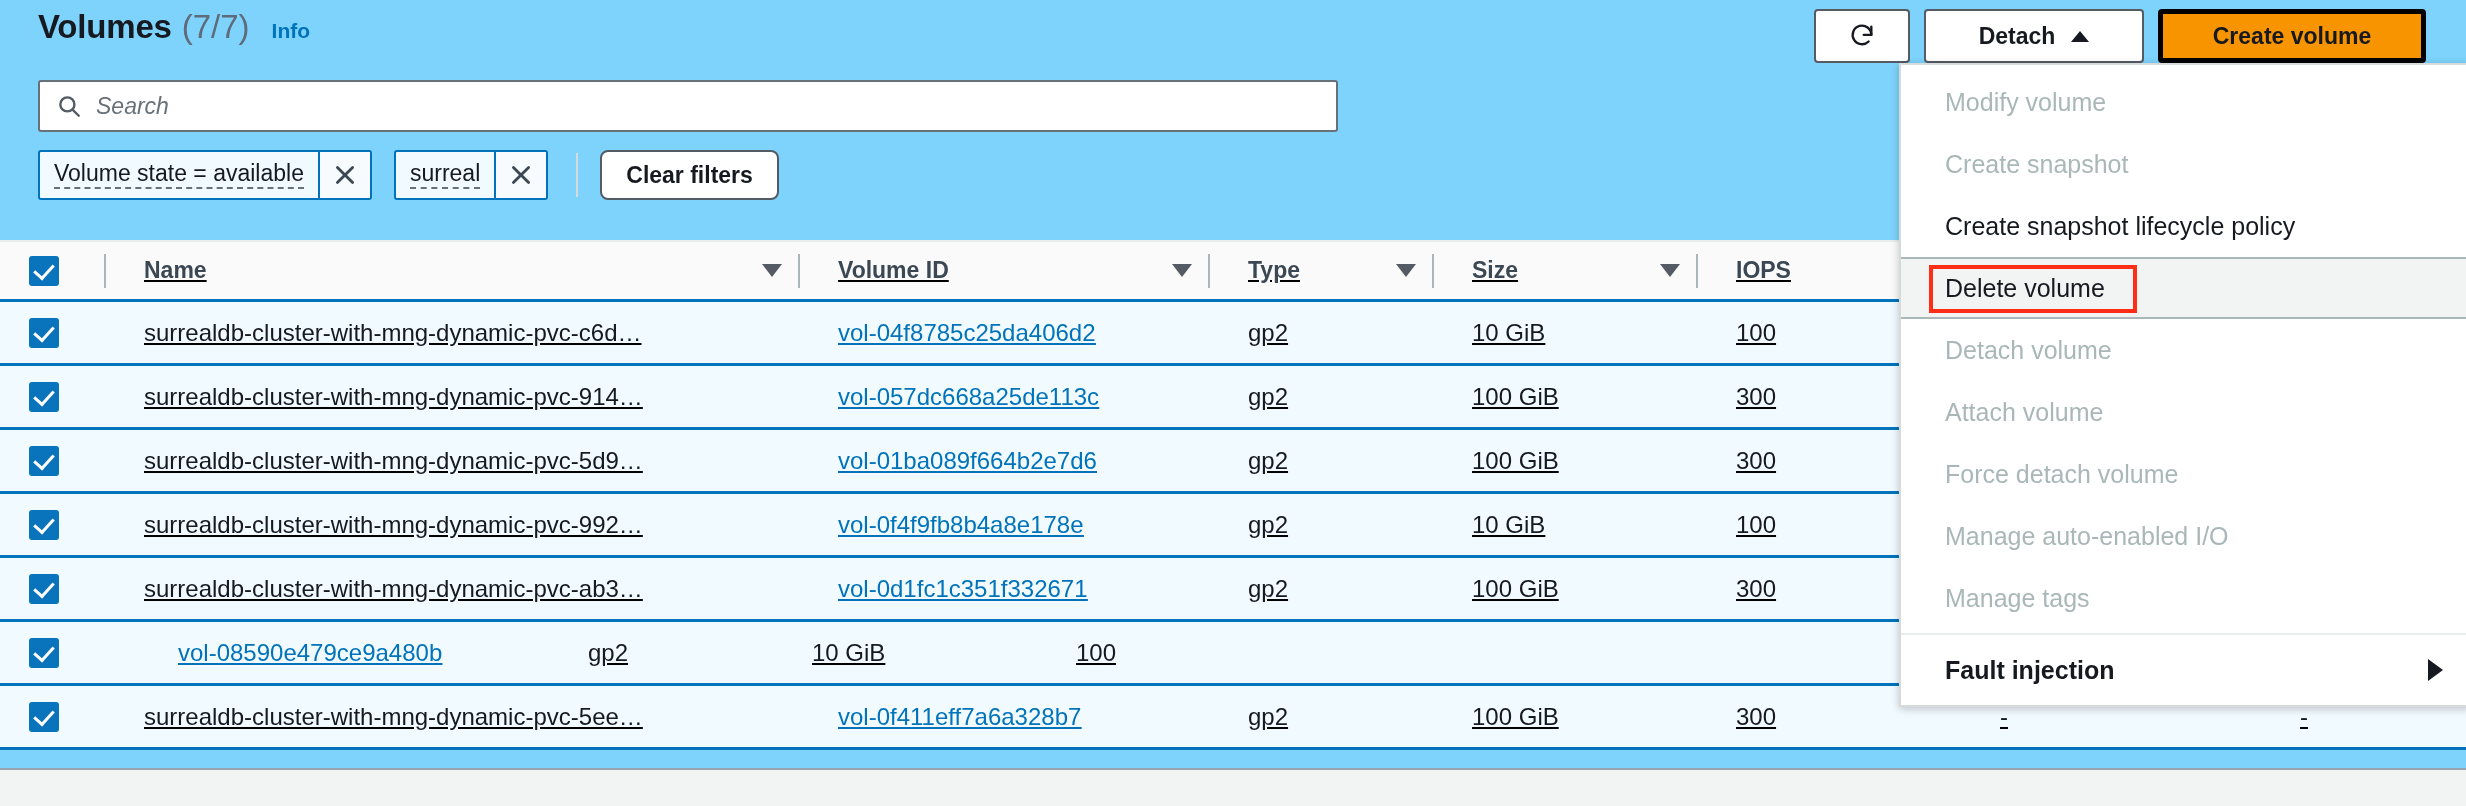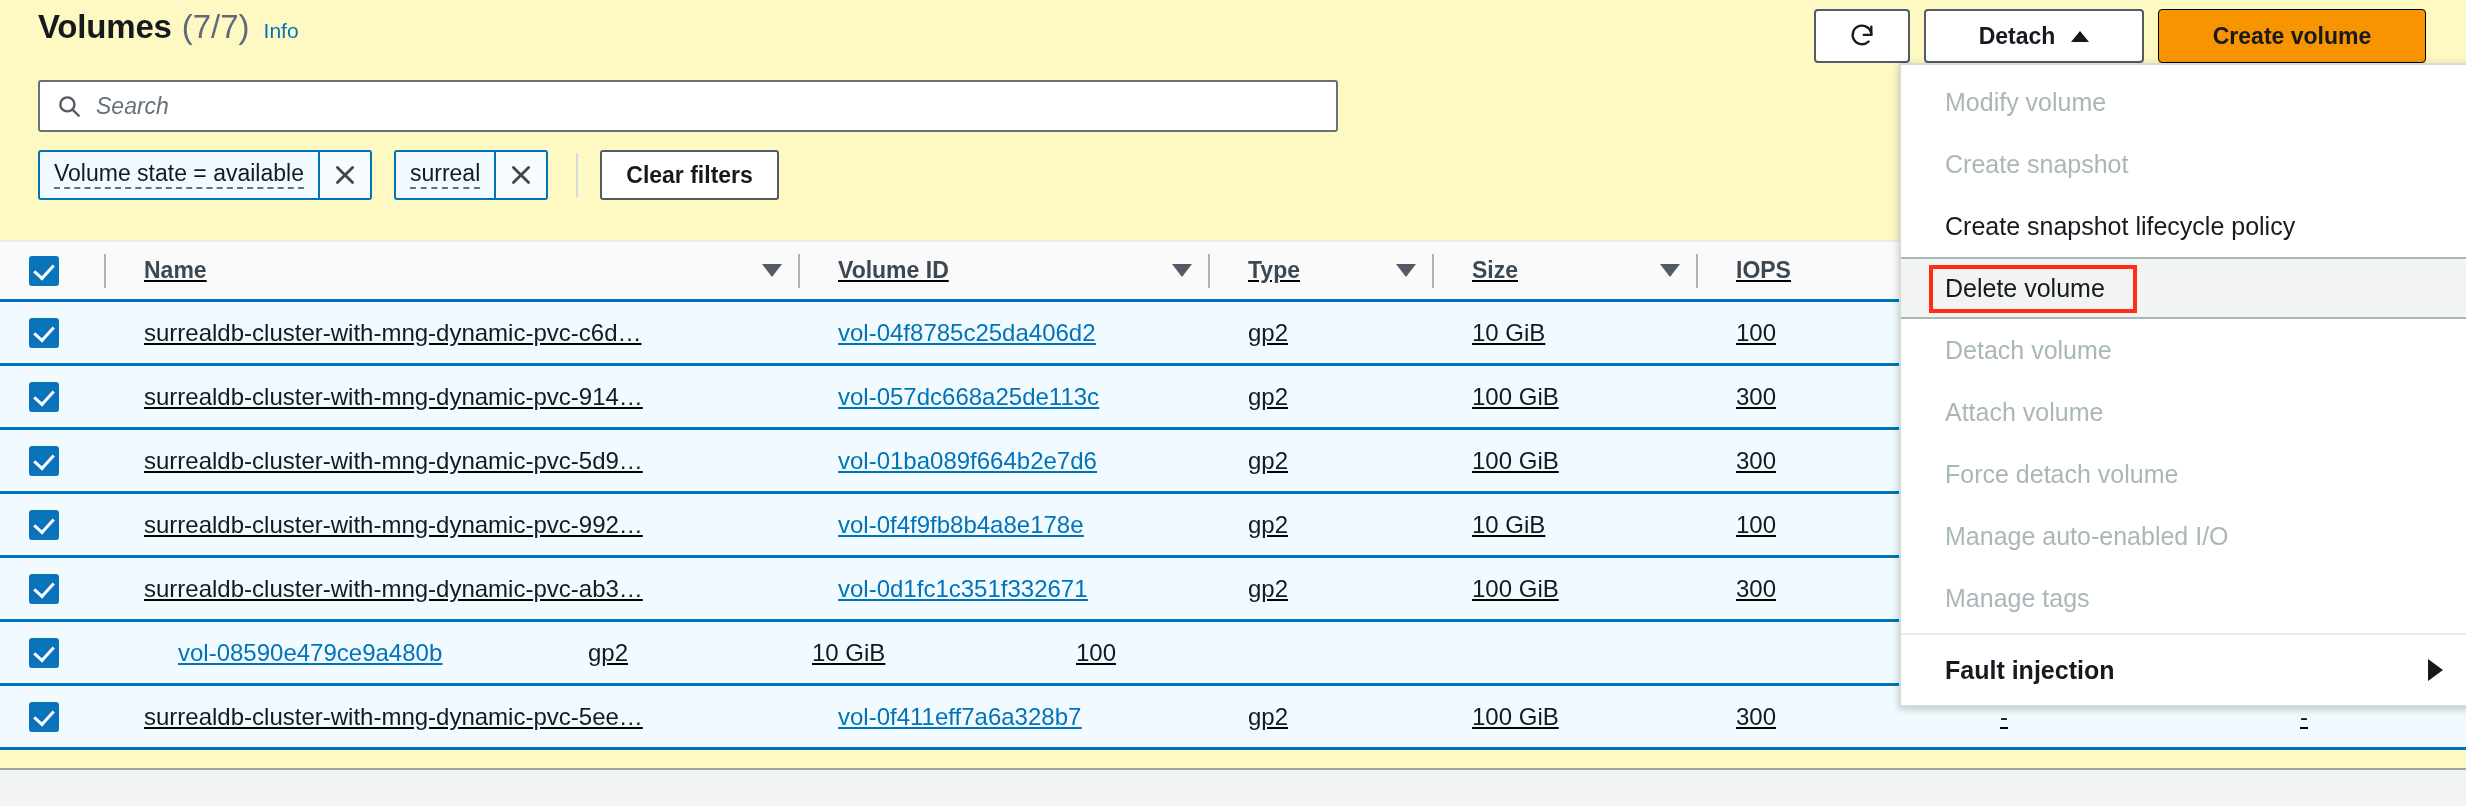--- a/index.html
+++ b/index.html
@@ -9,21 +9,21 @@
     height: 806px;
     overflow: hidden;
     background: #ffffff;
     font-family: "Liberation Sans", sans-serif;
   }
 
   #root {
     position: relative;
     width: 2466px;
     height: 806px;
-    background: #fef9c3;
+    background: #7dd3fc;
   }
 
   
   .header-bar {
     position: absolute;
     left: 0; top: 0;
     width: 2466px;
     height: 72px;
   }
   .title-wrap {
@@ -41,22 +41,22 @@
   }
   .title-count {
     font-size: 33px;
     font-weight: normal;
     color: #5f6b7a;
   }
   .info-link {
     font-size: 21px;
     color: #0073bb;
     text-decoration: none;
-    font-weight: normal;
-    margin-left: 4px;
+    font-weight: bold;
+    margin-left: 12px;
     cursor: pointer;
   }
 
   
   .top-actions {
     position: absolute;
     right: 40px; top: 9px;
     display: flex;
     align-items: center;
     gap: 14px;
@@ -82,21 +82,21 @@
     min-width: 220px;
     padding: 0 26px;
     border: 2px solid #545b64;
     background: #ffffff;
     color: #16191f;
     gap: 16px;
   }
   .btn-primary {
     min-width: 268px;
     padding: 2px 26px;
-    border: 1px solid #000000;
+    border: 5px solid #000000;
     background: #f79400;
     color: #16191f;
   }
   .caret-up {
     width: 0; height: 0;
     border-left: 9px solid transparent;
     border-right: 9px solid transparent;
     border-bottom: 11px solid #16191f;
   }
 
@@ -164,21 +164,21 @@
   .divider-v {
     width: 2px;
     height: 44px;
     background: #d5dbdb;
     margin: 0 22px 0 6px;
   }
   .btn-clear {
     height: 50px;
     padding: 0 24px;
     border: 2px solid #545b64;
-    border-radius: 3px;
+    border-radius: 8px;
     background: #ffffff;
     color: #16191f;
     font-size: 23px;
     font-weight: bold;
     cursor: pointer;
     display: flex;
     align-items: center;
   }
 
   .gear-btn {

